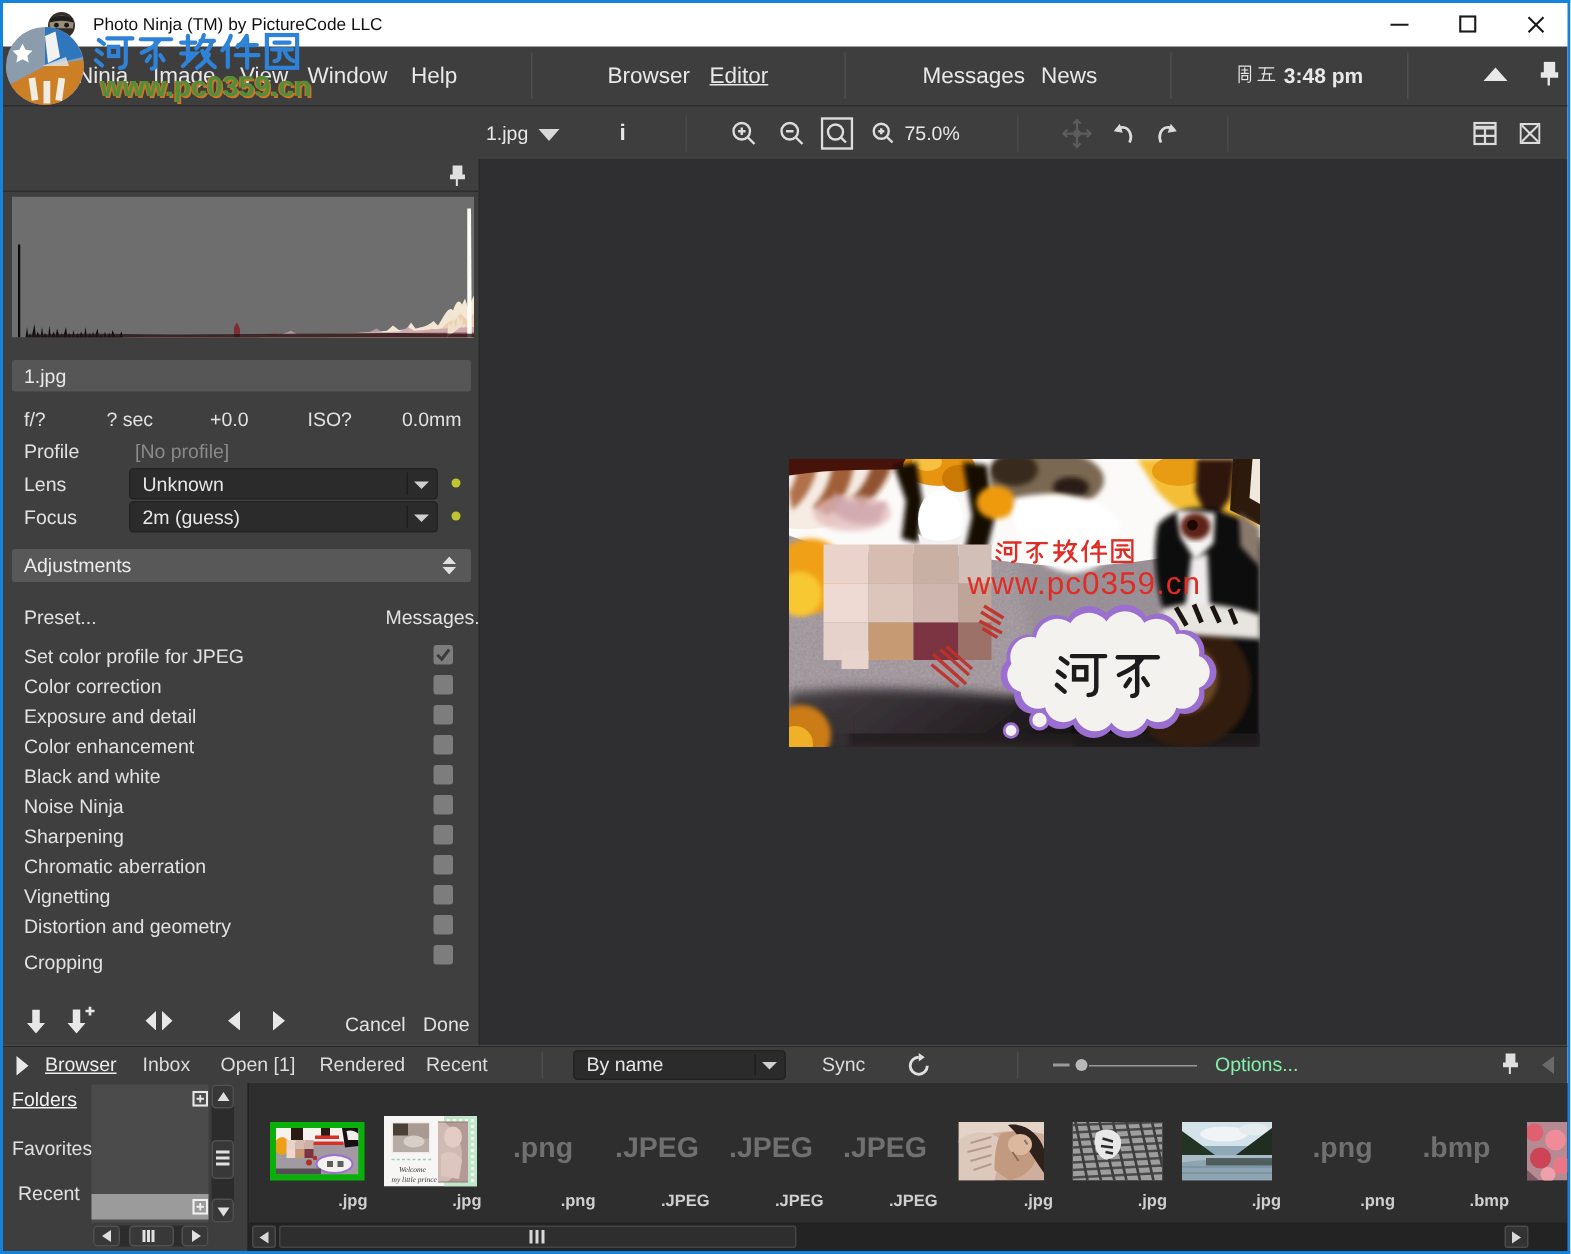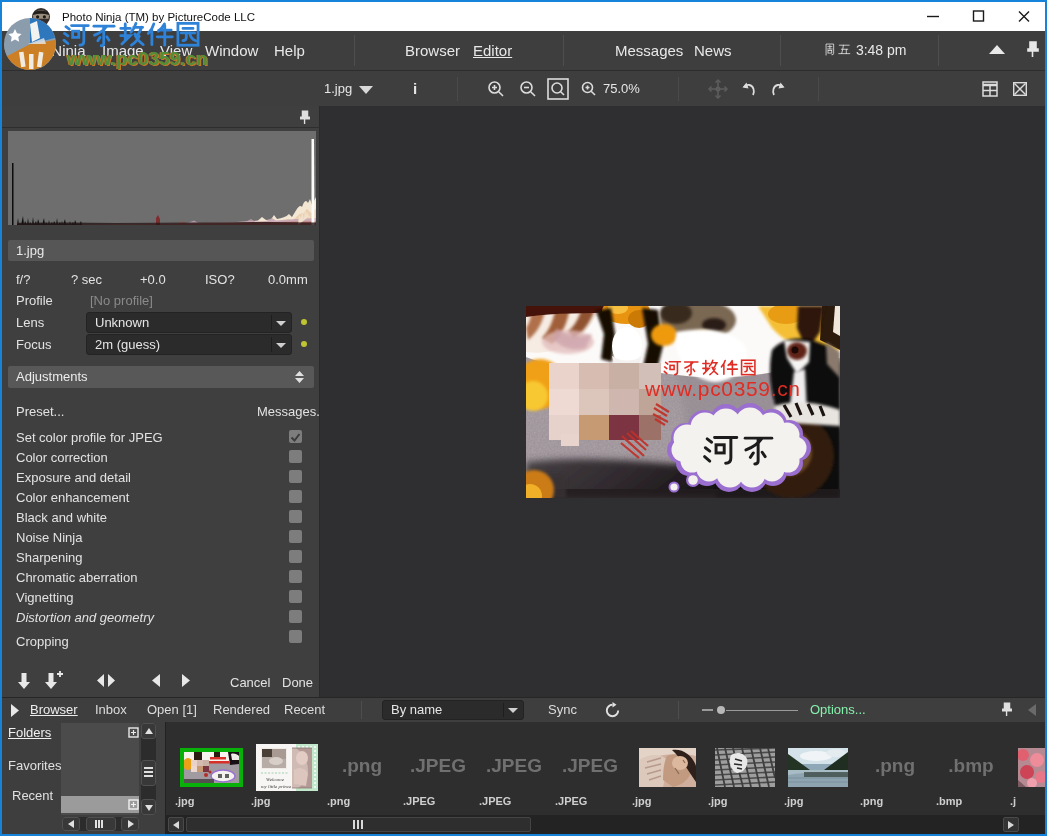--- a/index.html
+++ b/index.html
@@ -17,21 +17,21 @@
   .bord{background:#1583da;z-index:50;}
   .menu-item{position:absolute;top:0;height:39px;line-height:39px;color:#e8e8e8;font-size:15px;}
   .sep{position:absolute;width:1px;background:#4e4e4e;}
   .toolsep{position:absolute;width:1px;top:6px;height:24px;background:#4a4a4a;}
   .ptext{position:absolute;color:#e2e2e2;font-size:13px;}
   .gray{color:#8a8a8a;}
   .drop{position:absolute;background:#2b2b2b;border:1px solid #232323;border-radius:3px;box-sizing:border-box;color:#e6e6e6;font-size:13px;}
   .ddarrow{position:absolute;right:5px;top:50%;margin-top:-2px;width:0;height:0;border-left:5px solid transparent;border-right:5px solid transparent;border-top:5px solid #cfcfcf;}
   .cb{position:absolute;width:13px;height:13px;background:#7d7d7d;border-radius:2px;}
   .dot{position:absolute;width:6px;height:6px;border-radius:3px;background:#c0c431;}
-  .thumblabel{position:absolute;top:73px;font-size:11px;color:#cfcfcf;width:70px;text-align:left;font-weight:bold;}
+  .thumblabel{position:absolute;top:73px;font-size:11px;color:#cfcfcf;width:70px;text-align:right;font-weight:bold;}
   .bigext{position:absolute;top:33px;font-size:19px;color:#707070;width:80px;text-align:center;font-weight:bold;}
 </style>
 </head>
 <body>
 <svg width="0" height="0" style="position:absolute;">
 <defs>
  <g id="g-he" fill="none" stroke-linecap="round">
    <path d="M14 24 l12 9 M9 48 l12 9 M7 72 l14 12"></path>
    <path d="M34 20 H94 M78 20 V76 q0 14 -14 14"></path>
    <rect x="38" y="40" width="22" height="22"></rect>
@@ -96,21 +96,21 @@
   <div class="menu-item" style="left:158px;">View</div>
   <div class="menu-item" style="left:203px;">Window</div>
   <div class="menu-item" style="left:272px;">Help</div>
   <div class="sep" style="left:352px;top:4px;height:31px;"></div>
   <div class="menu-item" style="left:403px;">Browser</div>
   <div class="menu-item" style="left:471px;text-decoration:underline;">Editor</div>
   <div class="sep" style="left:561px;top:4px;height:31px;"></div>
   <div class="menu-item" style="left:613px;">Messages</div>
   <div class="menu-item" style="left:692px;">News</div>
   <div class="sep" style="left:778px;top:4px;height:31px;"></div>
-  <div class="menu-item" style="left:820px;font-size:14px;"><svg width="30" height="16" viewBox="0 0 100 55" style="vertical-align:-3px;">
+  <div class="menu-item" style="left:820px;font-size:14px;font-weight:bold;"><svg width="30" height="16" viewBox="0 0 100 55" style="vertical-align:-3px;">
         <g stroke="#e8e8e8" stroke-width="5.5" fill="none">
           <use href="#g-zhou" transform="scale(.5)"></use>
           <use href="#g-wu" transform="translate(50 0) scale(.5)"></use>
         </g>
       </svg> 3:48 pm</div>
   <div class="sep" style="left:936px;top:4px;height:31px;"></div>
   <div class="abs" style="left:987px;top:14px;width:0;height:0;border-left:8px solid transparent;border-right:8px solid transparent;border-bottom:9px solid #e8e8e8;"></div>
   <svg class="abs" style="left:1024px;top:10px;" width="14" height="17" viewBox="0 0 14 17">
     <path d="M4 1 h6 v7 h-6 z M2 8 h10 v2 h-10 z M6.5 10 v6" stroke="#e8e8e8" stroke-width="1.6" fill="#e8e8e8"></path>
   </svg>
@@ -246,21 +246,21 @@
   <div class="ptext" style="left:14px;top:404px;">Black and white</div>
     <div class="cb" style="left:287px;top:404px;"></div>
   <div class="ptext" style="left:14px;top:424px;">Noise Ninja</div>
     <div class="cb" style="left:287px;top:424px;"></div>
   <div class="ptext" style="left:14px;top:444px;">Sharpening</div>
     <div class="cb" style="left:287px;top:444px;"></div>
   <div class="ptext" style="left:14px;top:464px;">Chromatic aberration</div>
     <div class="cb" style="left:287px;top:464px;"></div>
   <div class="ptext" style="left:14px;top:484px;">Vignetting</div>
     <div class="cb" style="left:287px;top:484px;"></div>
-  <div class="ptext" style="left:14px;top:504px;font-style:italic;">Distortion and geometry</div>
+  <div class="ptext" style="left:14px;top:504px;">Distortion and geometry</div>
     <div class="cb" style="left:287px;top:504px;"></div>
   <div class="ptext" style="left:14px;top:528px;">Cropping</div>
     <div class="cb" style="left:287px;top:524px;"></div>
 
   <svg class="abs" style="left:14px;top:567px;" width="16" height="16" viewBox="0 0 16 16">
     <path d="M8 16 L2 9 H5.5 V0 H10.5 V9 H14 Z" fill="#e8e8e8"></path>
   </svg>
   <svg class="abs" style="left:42px;top:565px;" width="20" height="18" viewBox="0 0 20 18">
     <path d="M7 18 L1 11 H4.5 V2 H9.5 V11 H13 Z" fill="#e8e8e8"></path>
     <path d="M16 0 v6 M13 3 h6" stroke="#e8e8e8" stroke-width="1.8"></path>

